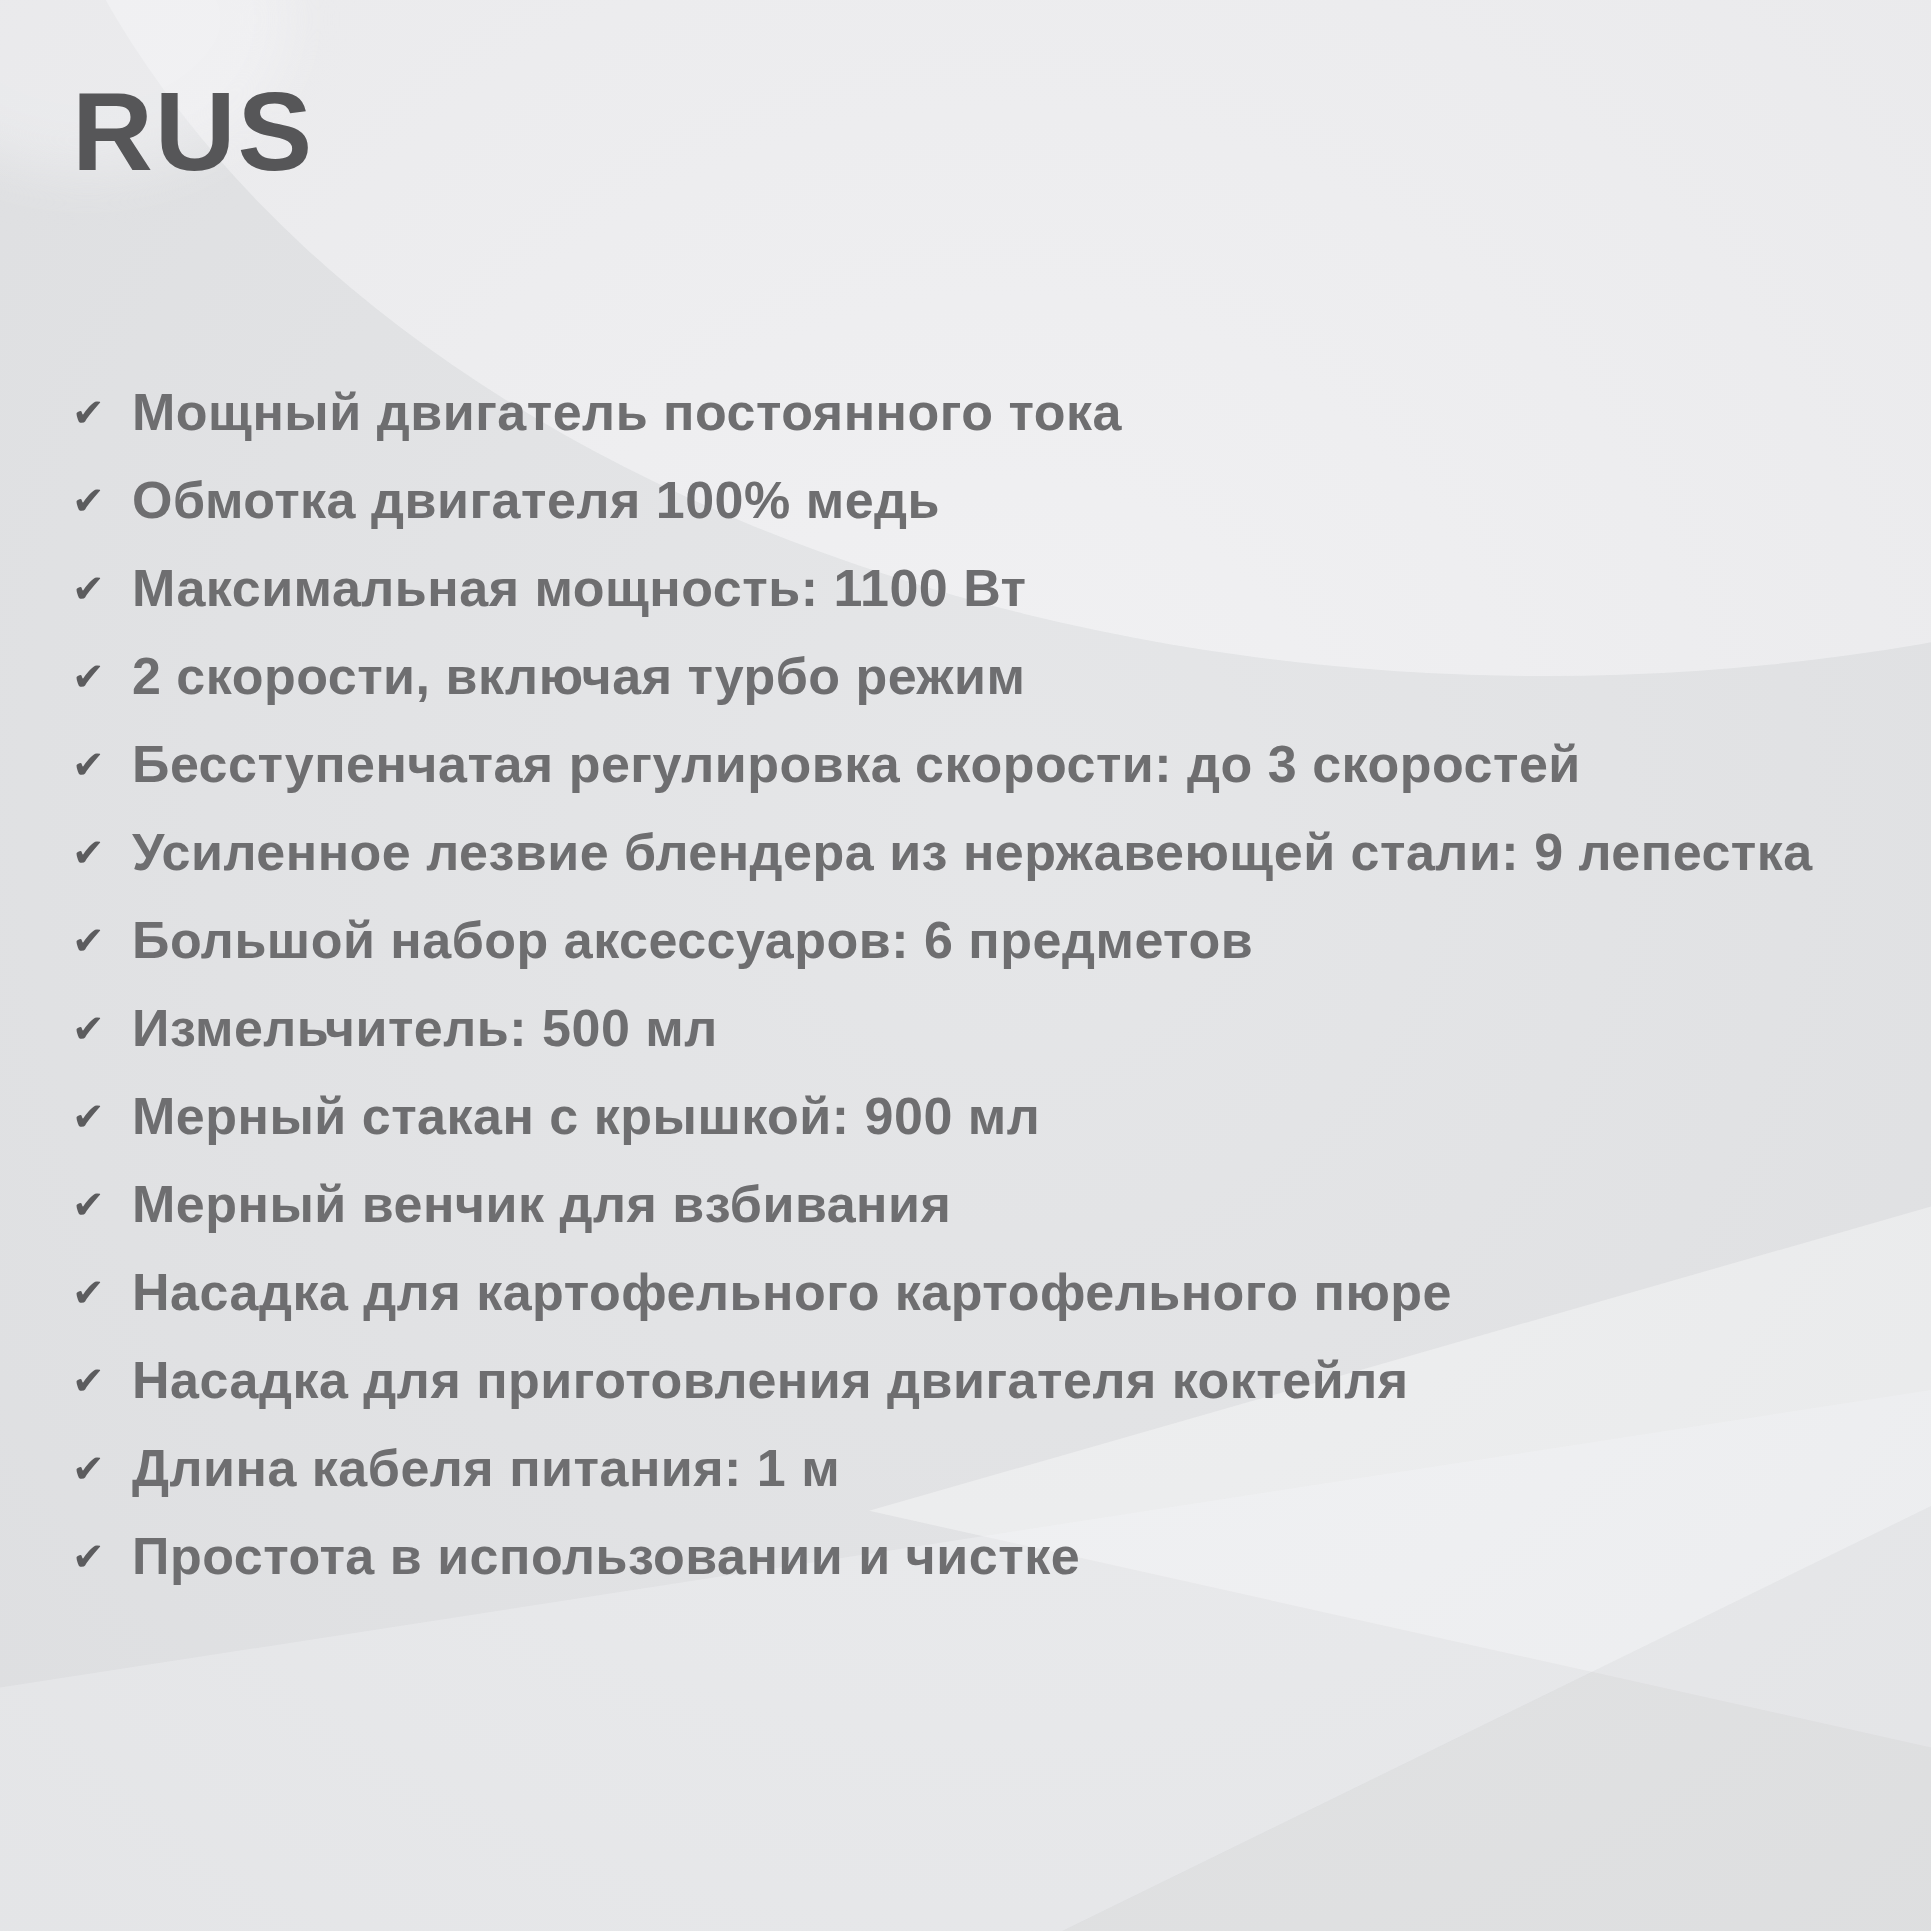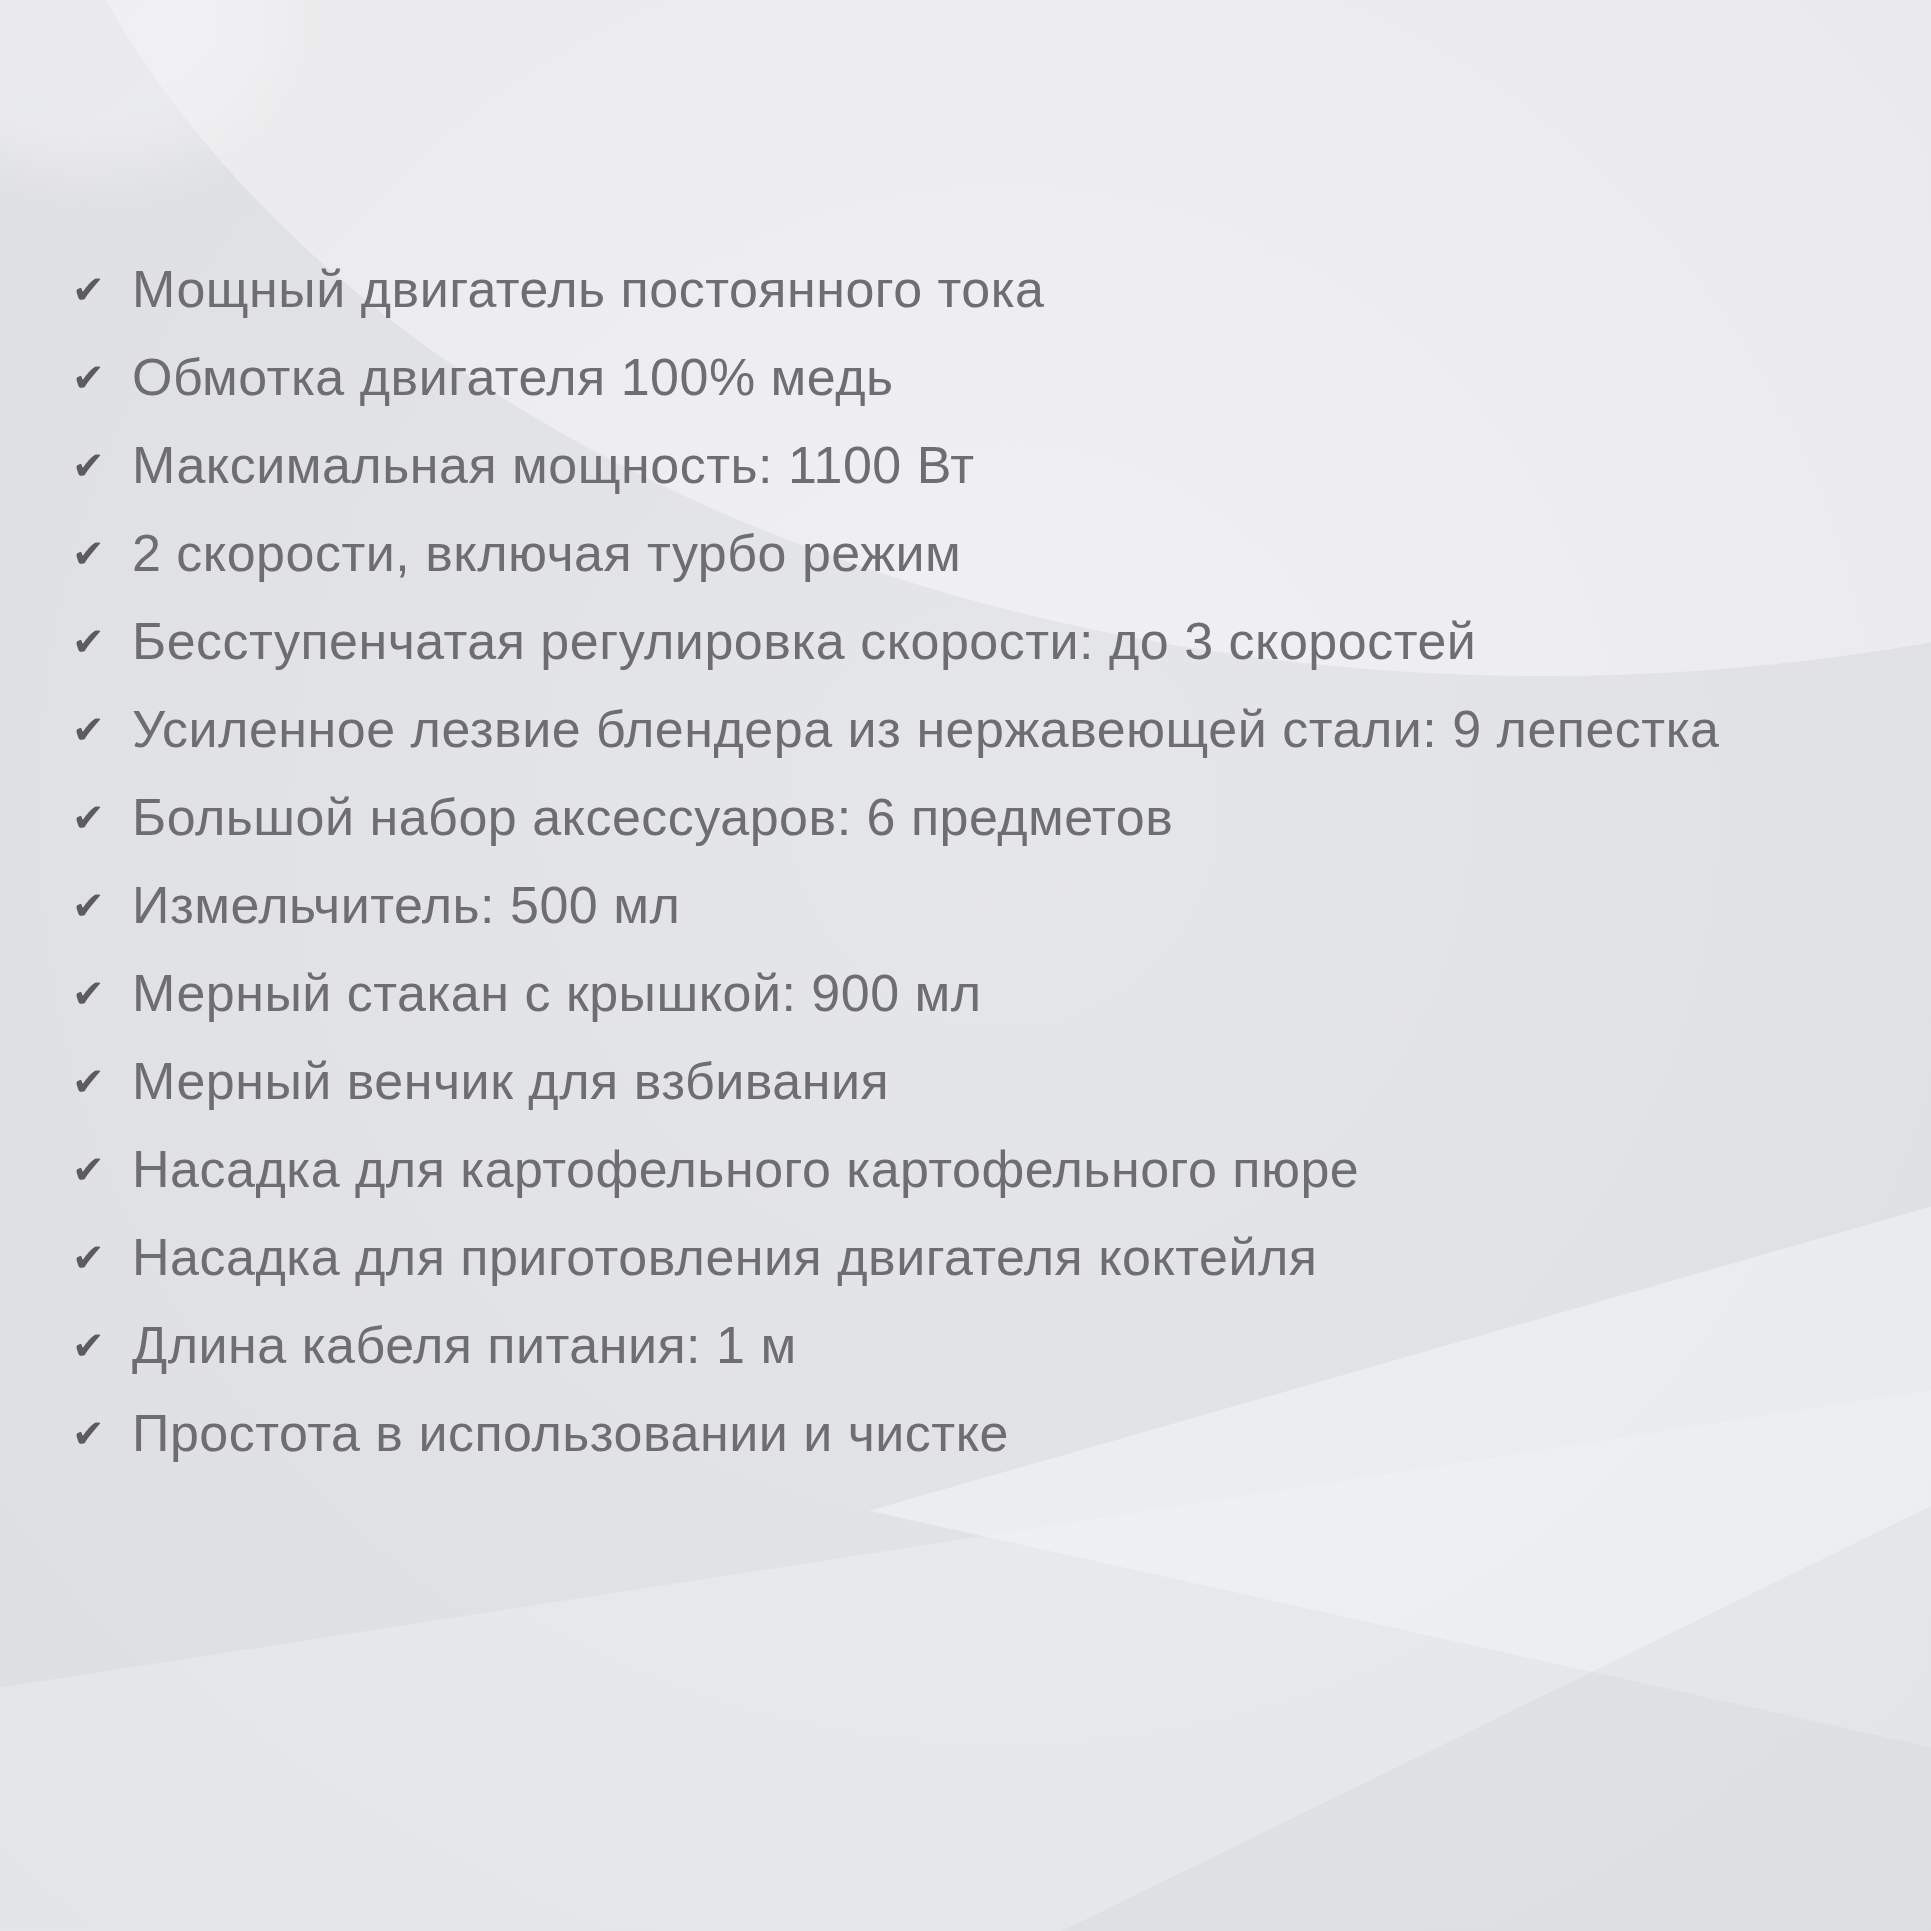--- a/index.html
+++ b/index.html
@@ -75,33 +75,34 @@
   }
   .check{
     font-family:"DejaVu Sans", sans-serif;
     font-size:39px;
     line-height:52px;
     color:var(--check);
     width:60px;
     flex:0 0 60px;
     transform:translateY(1px);
   }
-  .txt{flex:1;}
+  .txt{flex:1;font-weight:bold;}
 </style>
 </head>
 <body>
 
 <div class="bg-shape shape-top-right"></div>
 <div class="bg-shape shape-corner-top-left"></div>
 <div class="bg-shape facet-mid-right"></div>
 <div class="bg-shape facet-bottom-band"></div>
 <div class="bg-shape facet-bottom-right-dark"></div>
 <div class="bg-shape vignette"></div>
 
 <div class="content">
+  <h1 class="lang-heading">RUS</h1>
 
   <ul class="feature-list">
 
   <li class="feature-item">
       <span class="check">✔</span>
       <span class="txt">Мощный двигатель постоянного тока</span>
     </li>
       <li class="feature-item">
       <span class="check">✔</span>
       <span class="txt">Обмотка двигателя 100% медь</span>

